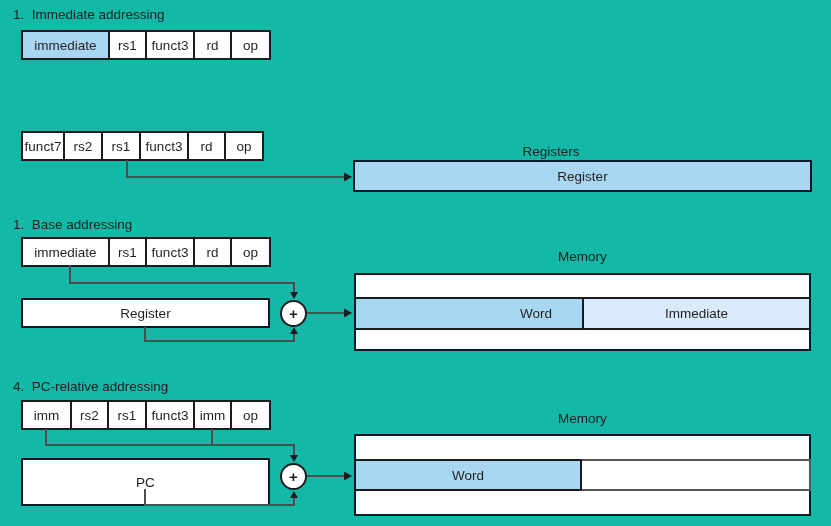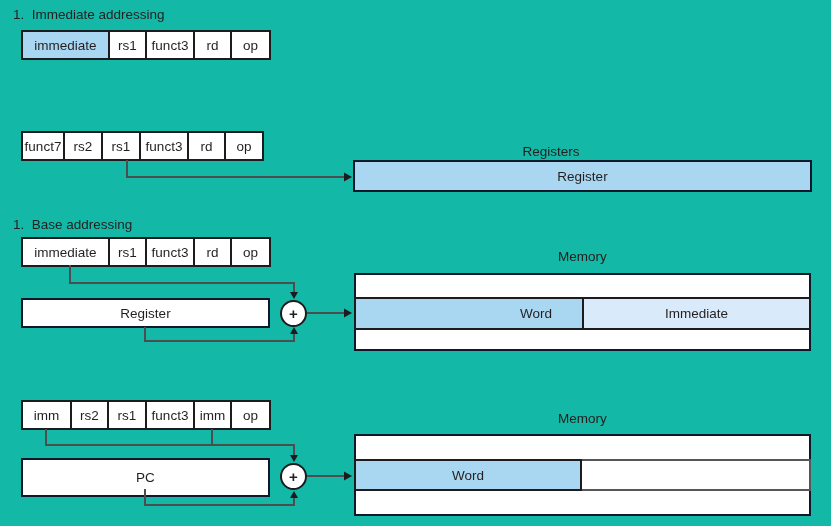--- a/index.html
+++ b/index.html
@@ -86,29 +86,30 @@
   <div class="plus" style="left:280px;top:300px;">+</div>
 
   <div class="grouplabel" style="left:354px;top:249px;width:457px;">Memory</div>
   <div class="bigbox" style="left:354px;top:273px;width:457px;height:78px;"></div>
   <div class="memband band3" style="left:354px;top:297px;width:457px;height:33px;">
     <div class="bandcell" style="width:228px;background:#a9d7f1;border-right:2px solid #1c1c1e;"></div>
     <div class="bandcell" style="flex:1;background:#d9eafa;">Immediate</div>
   </div>
   <div class="grouplabel" style="left:490px;top:306px;width:92px;">Word</div>
 
+  <div class="title" style="left:13px;top:379px;">4.  PC-relative addressing</div>
   <div class="irow" style="left:21px;top:400px;align-items:flex-end;">
     <div class="cell" style="width:51px;">imm</div>
     <div class="cell" style="width:39px;">rs2</div>
     <div class="cell" style="width:40px;">rs1</div>
     <div class="cell" style="width:50px;">funct3</div>
     <div class="cell" style="width:39px;">imm</div>
     <div class="cell" style="width:41px;">op</div>
   </div>
-  <div class="bigbox" style="left:21px;top:458px;width:249px;height:39px;">PC</div>
+  <div class="bigbox" style="left:21px;top:458px;width:249px;height:48px;">PC</div>
   <div class="plus" style="left:280px;top:463px;">+</div>
 
   <div class="grouplabel" style="left:354px;top:411px;width:457px;">Memory</div>
   <div class="bigbox" style="left:354px;top:434px;width:457px;height:82px;"></div>
   <div class="memband band4" style="left:354px;top:459px;width:457px;height:32px;"></div>
   <div class="wordcell4" style="left:354px;top:459px;width:228px;height:32px;">Word</div>
 
   <svg id="wires" width="831" height="526" viewBox="0 0 831 526">
 
     <polyline points="127,160 127,177 344,177"></polyline>

